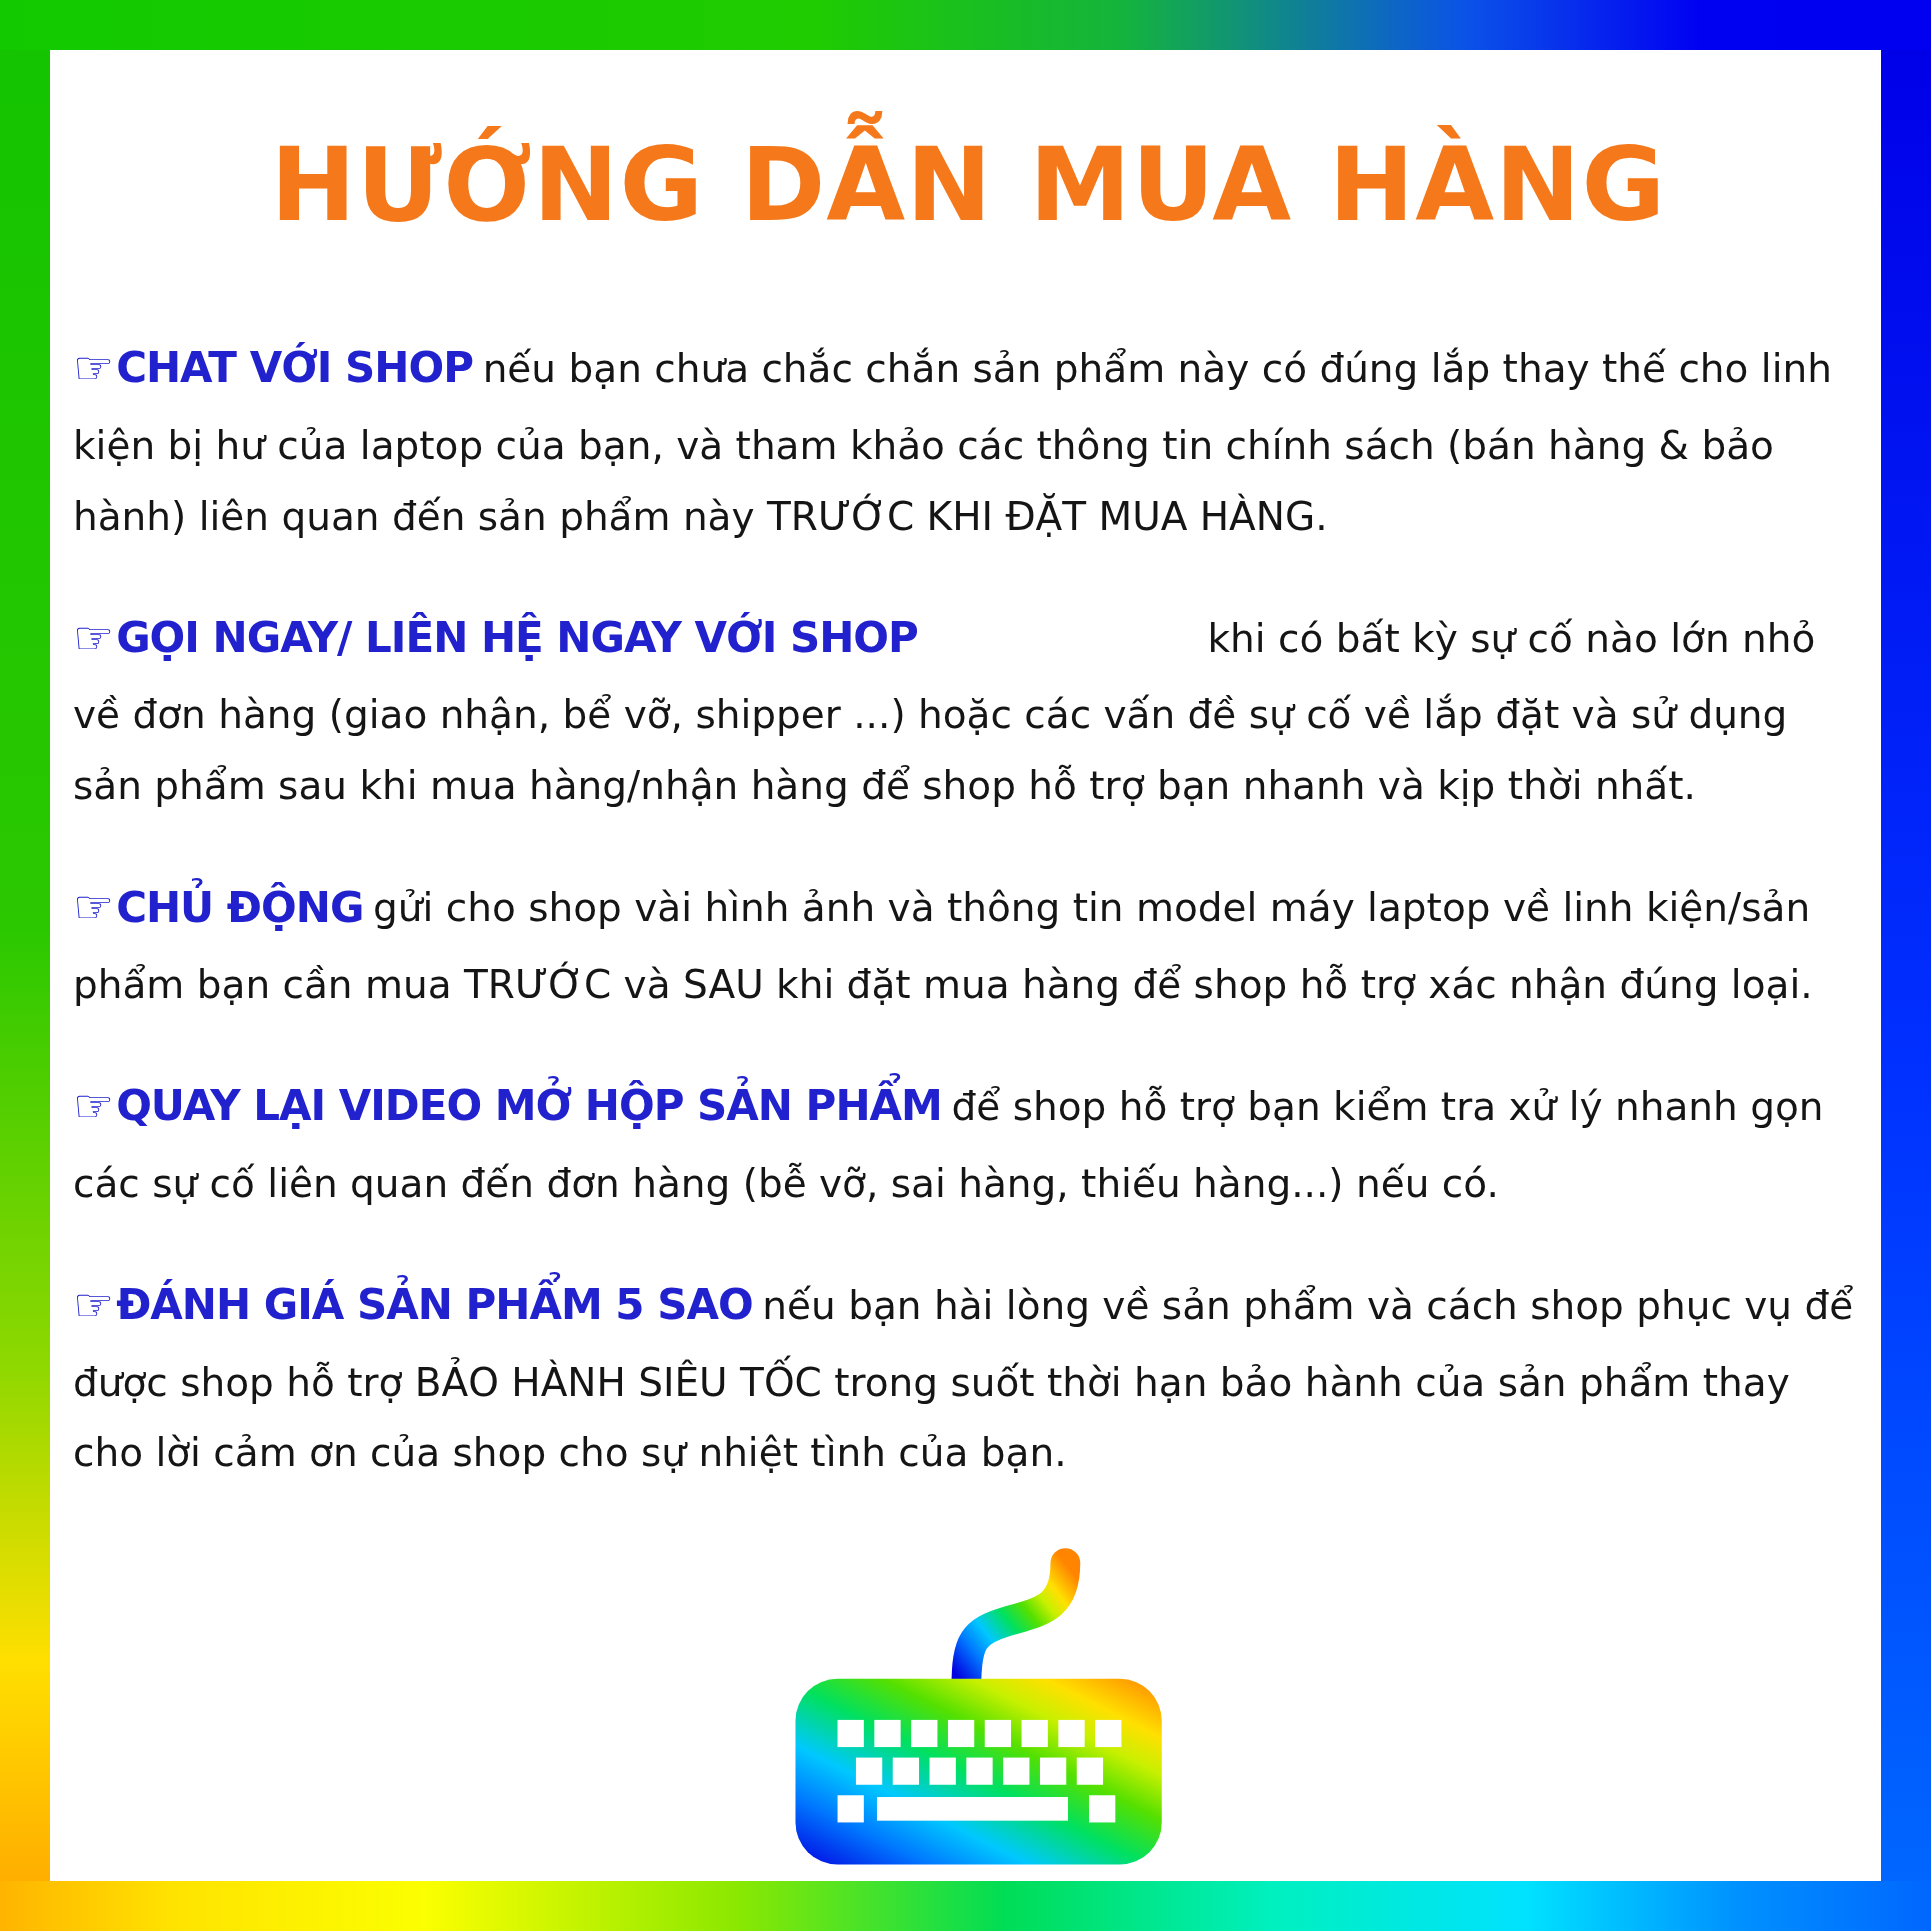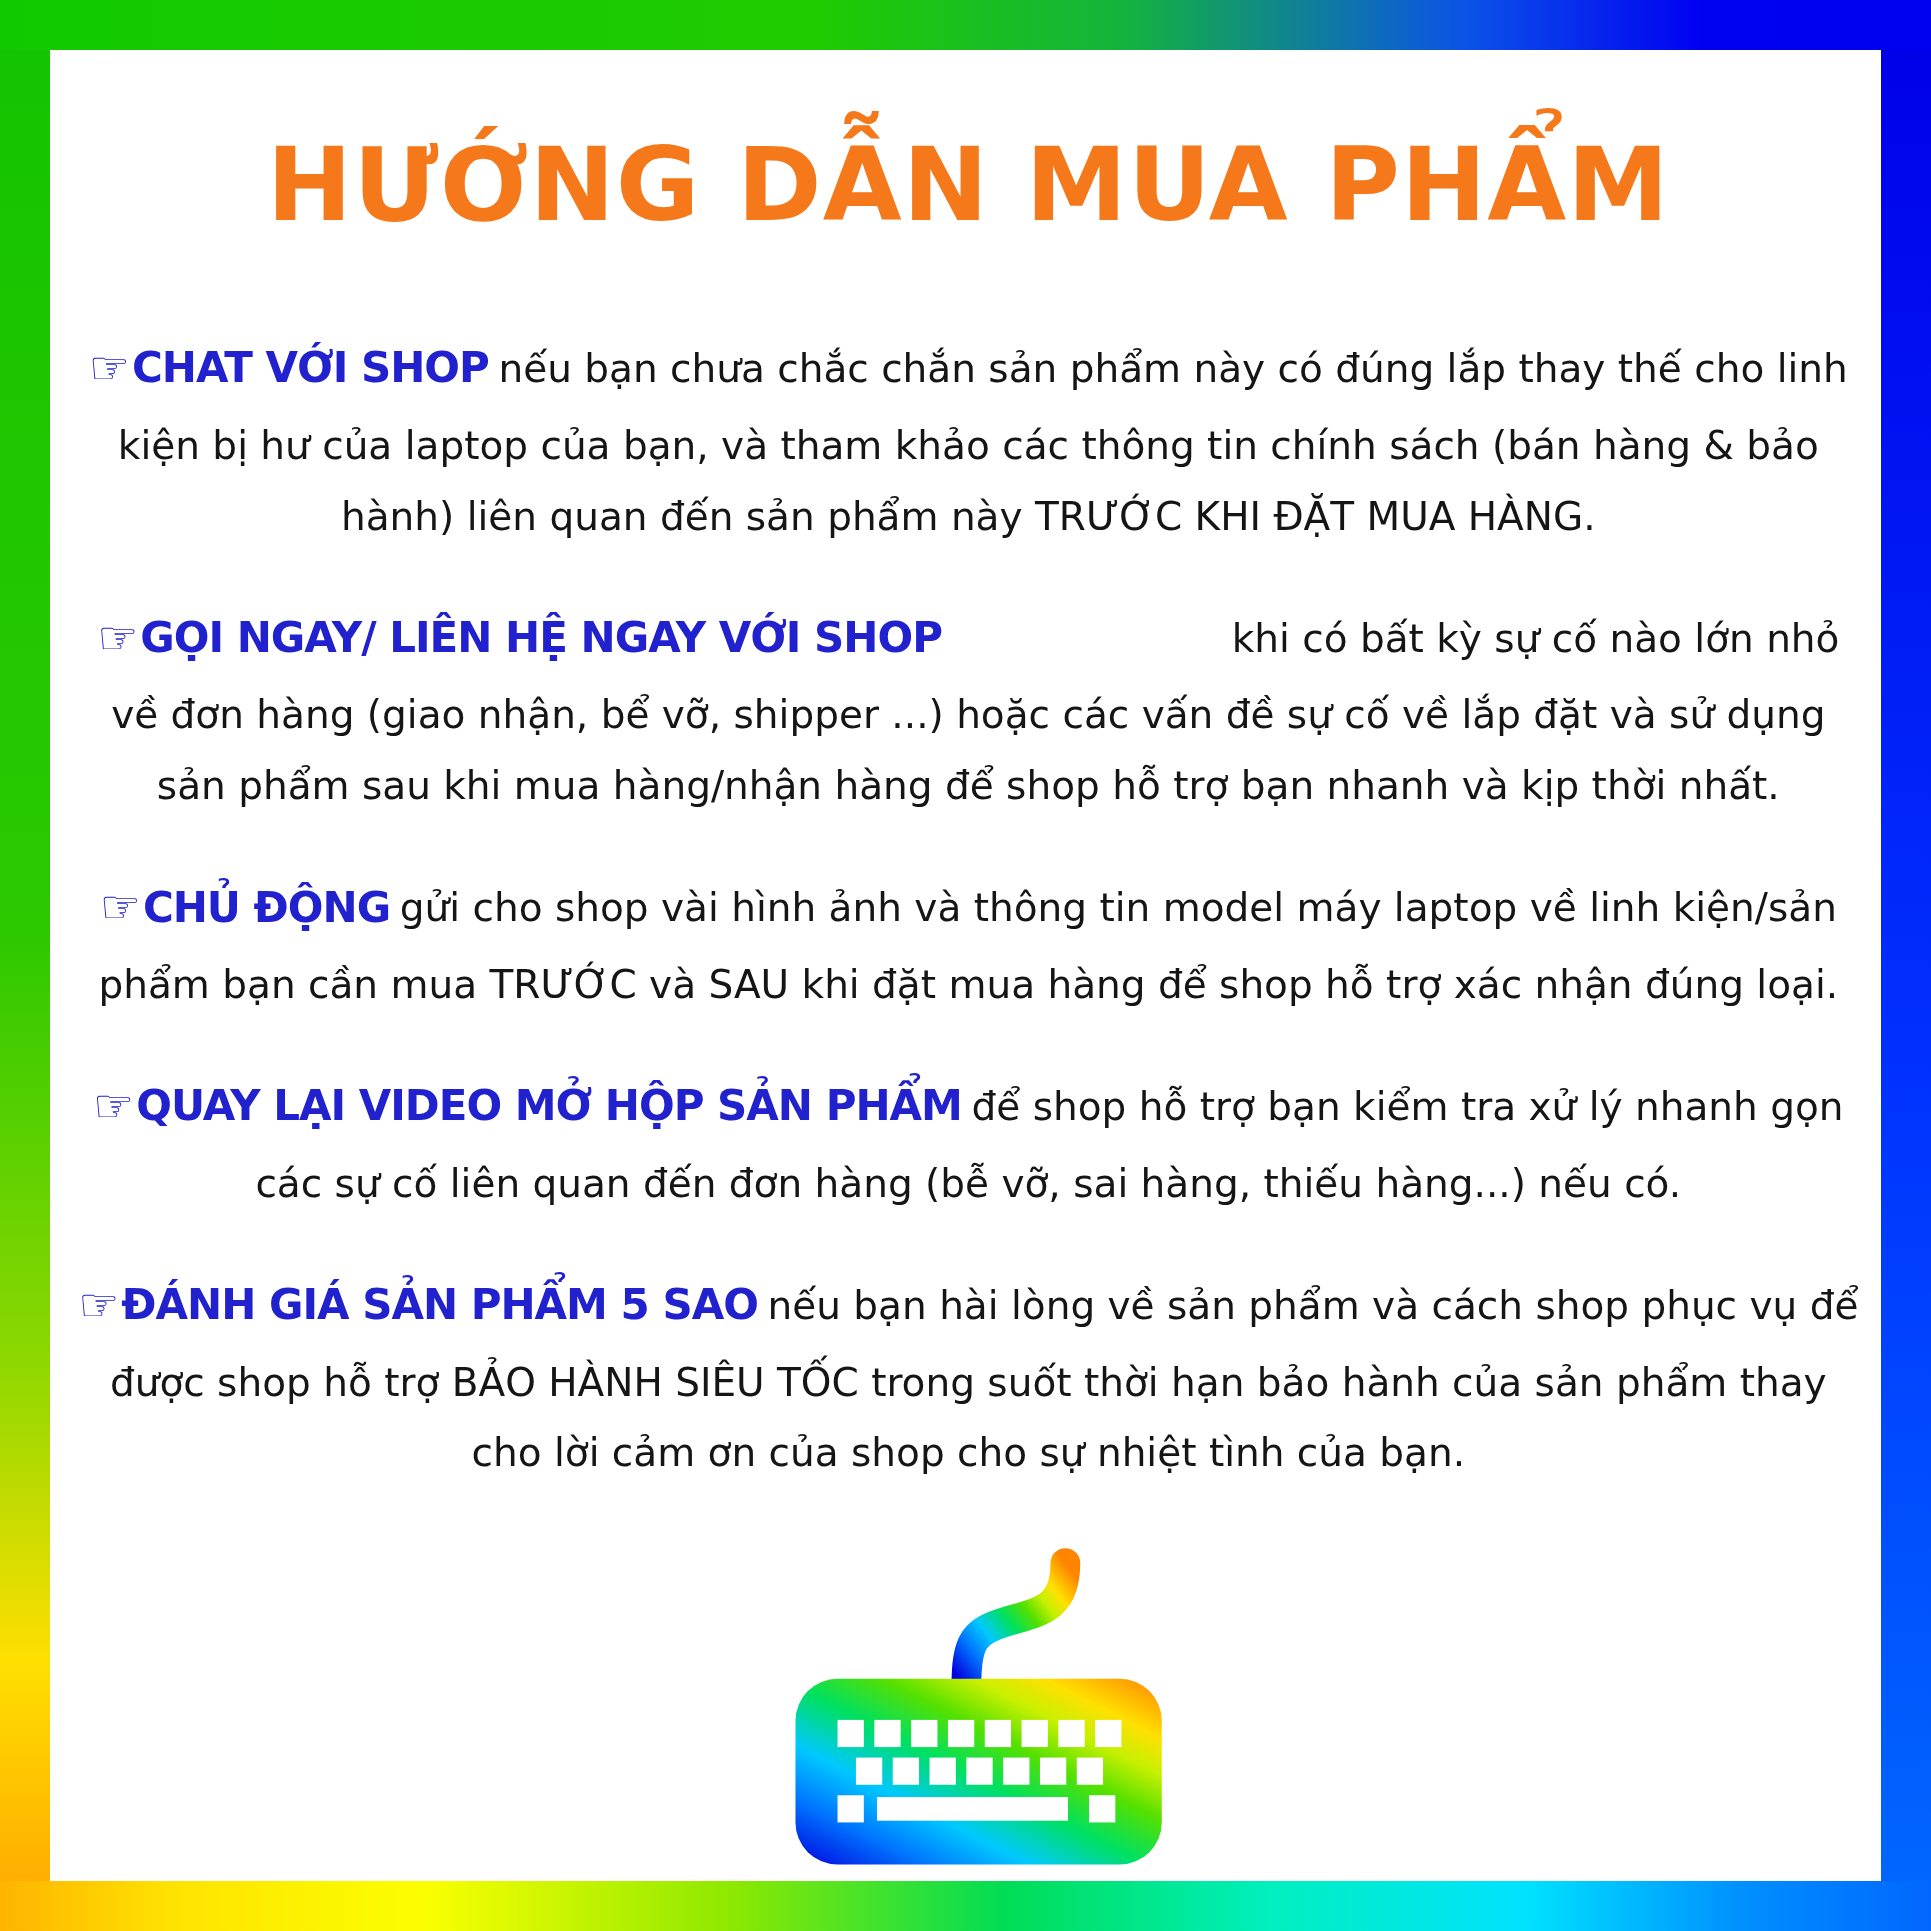--- a/index.html
+++ b/index.html
@@ -42,21 +42,21 @@
     font-weight: 800;
     letter-spacing: 1px;
     line-height: 1.05;
     white-space: nowrap;
   }
   .sec {
     margin: 0 0 44px 0;
     font-size: 39px;
     line-height: 1.82;
     color: #151515;
-    text-align: center;
+    text-align: left;
   }
   .pointer {
     color: #2121cd;
     font-size: 46px;
     vertical-align: -1.9px;
     margin-right: 1.9px;
   }
   .head {
     color: #2121cd;
     font-weight: 700;
@@ -76,21 +76,21 @@
 </head>
 <body>
 
 <div class="frame-top"></div>
 <div class="frame-left"></div>
 <div class="frame-right"></div>
 <div class="frame-bottom"></div>
 
 <div class="page">
 
-  <div class="title">HƯỚNG DẪN MUA PHẨM</div>
+  <div class="title">HƯỚNG DẪN MUA HÀNG</div>
 
   <p class="sec"><span class="pointer">☞</span><span class="head">CHAT VỚI SHOP</span><span>nếu bạn chưa chắc chắn sản phẩm này có đúng lắp thay thế cho linh kiện bị hư của laptop của bạn, và tham khảo các thông tin chính sách (bán hàng &amp; bảo hành) liên quan đến sản phẩm này TRƯỚC KHI ĐẶT MUA HÀNG.</span></p>
 
   <p class="sec"><span class="pointer">☞</span><span class="head">GỌI NGAY/ LIÊN HỆ NGAY VỚI SHOP</span><span class="gap-spacer"></span><span>khi có bất kỳ sự cố nào lớn nhỏ về đơn hàng (giao nhận, bể vỡ, shipper ...) hoặc các vấn đề sự cố về lắp đặt và sử dụng sản phẩm sau khi mua hàng/nhận hàng để shop hỗ trợ bạn nhanh và kịp thời nhất.</span></p>
 
   <p class="sec"><span class="pointer">☞</span><span class="head">CHỦ ĐỘNG</span><span>gửi cho shop vài hình ảnh và thông tin model máy laptop về linh kiện/sản phẩm bạn cần mua TRƯỚC và SAU khi đặt mua hàng để shop hỗ trợ xác nhận đúng loại.</span></p>
 
   <p class="sec"><span class="pointer">☞</span><span class="head">QUAY LẠI VIDEO MỞ HỘP SẢN PHẨM</span><span>để shop hỗ trợ bạn kiểm tra xử lý nhanh gọn các sự cố liên quan đến đơn hàng (bễ vỡ, sai hàng, thiếu hàng...) nếu có.</span></p>
 
   <p class="sec"><span class="pointer">☞</span><span class="head">ĐÁNH GIÁ SẢN PHẨM 5 SAO</span><span>nếu bạn hài lòng về sản phẩm và cách shop phục vụ để được shop hỗ trợ BẢO HÀNH SIÊU TỐC trong suốt thời hạn bảo hành của sản phẩm thay cho lời cảm ơn của shop cho sự nhiệt tình của bạn.</span></p>

